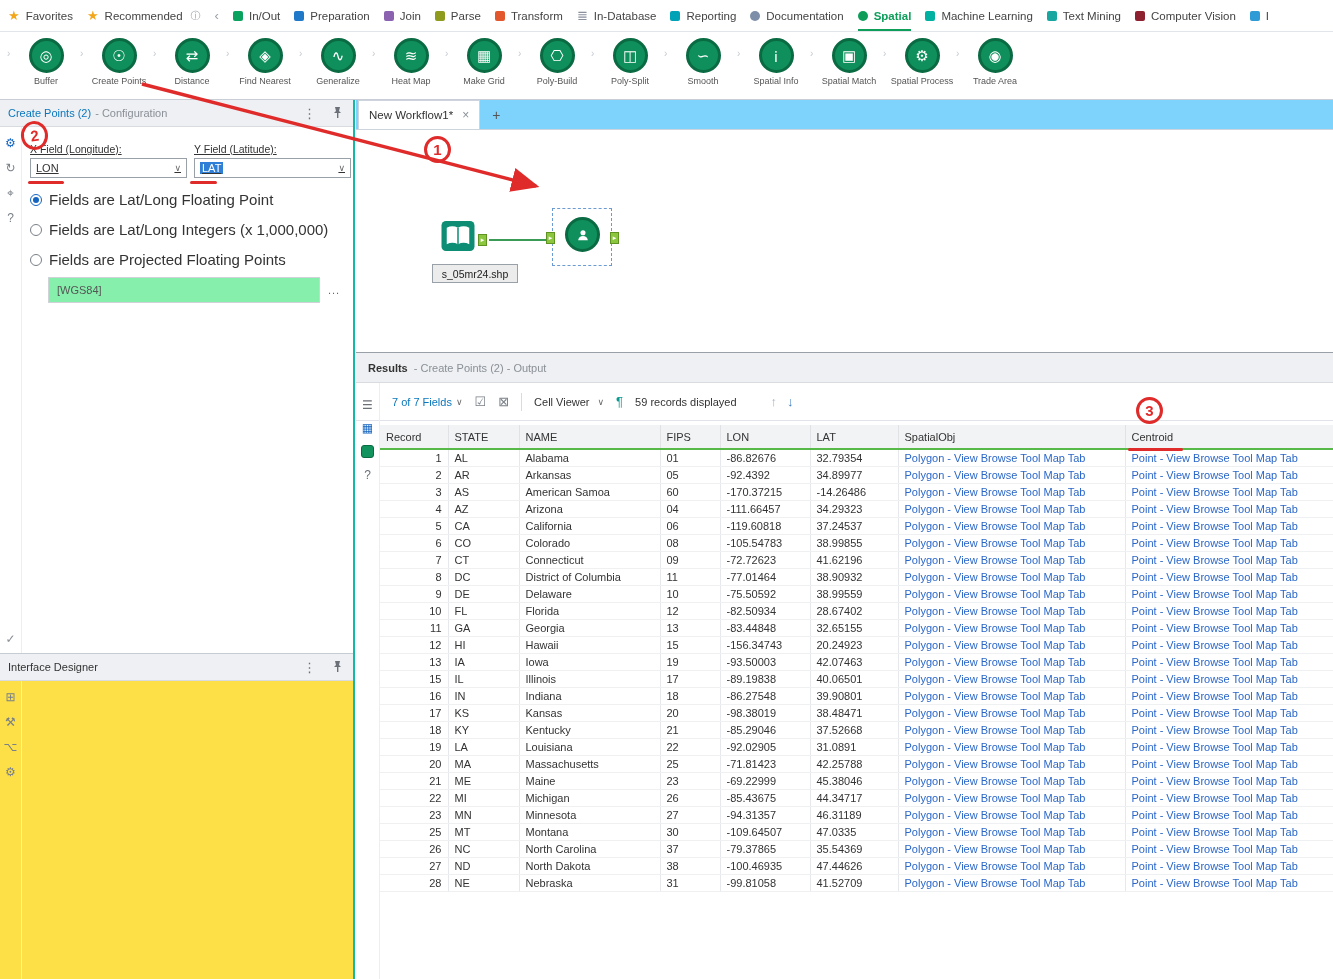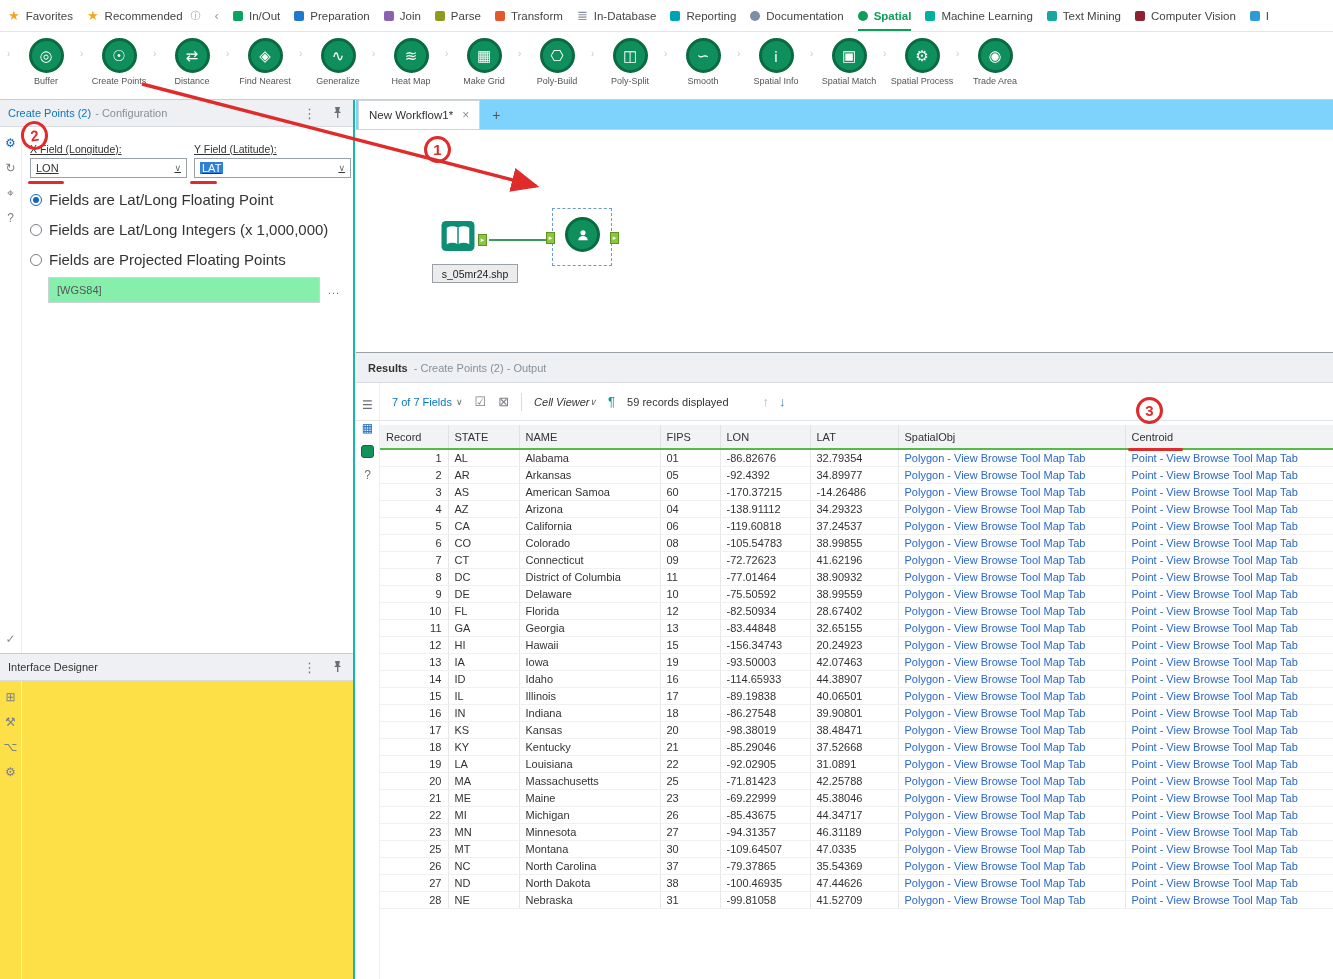--- a/index.html
+++ b/index.html
@@ -92,21 +92,21 @@
   #results { position:absolute; top:352px; left:356px; right:0; bottom:0; background:#fff; border-top:1px solid #9aa0a8; }
   .res-header { height:30px; background:#eef0f3; border-bottom:1px solid #d8dbe0;
     display:flex; align-items:center; padding:0 12px; gap:6px; }
   .res-title { font-weight:bold; color:#333; }
   .res-toolbar { height:38px; border-bottom:1px solid #e0e3e7; display:flex; align-items:center;
     padding-left:36px; gap:12px; color:#333; }
   .fields-dd { color:#0a77bd; display:flex; align-items:center; gap:4px; cursor:pointer; }
   .tbicon { color:#7a8088; font-size:13px; cursor:pointer; }
   .tbicon.teal { color:#0a9a8f; }
   .tb-sep { width:1px; height:18px; background:#d8dbe0; }
-  .cellviewer { display:flex; align-items:center; gap:0; cursor:pointer;font-style:italic; }
+  .cellviewer { display:flex; align-items:center; gap:8px; cursor:pointer; }
   .arrows { display:flex; gap:10px; margin-left:22px; font-size:13px; }
   .arrow-up { color:#9ab0c4; cursor:pointer; }
   .arrow-down { color:#3d7dc0; cursor:pointer; }
 
   #res-strip { position:absolute; left:0; top:30px; width:24px; bottom:0; border-right:1px solid #eceef1;
     display:flex; flex-direction:column; align-items:center; padding-top:16px; gap:11px; color:#6b7078; font-size:12px; }
   .green-chip { width:13px; height:13px; background:#12925c; border:1px solid #0a6b43; border-radius:3px; cursor:pointer; }
   .strip-active { color:#1565c0; }
 
   #table-wrap { position:absolute; left:24px; top:72px; right:0; bottom:0; overflow:hidden; }
@@ -458,21 +458,21 @@
               <td>-170.37215</td>
               <td>-14.26486</td>
               <td class="link">Polygon - View Browse Tool Map Tab</td>
               <td class="link">Point - View Browse Tool Map Tab</td>
             </tr>
             <tr>
               <td class="rec">4</td>
               <td>AZ</td>
               <td>Arizona</td>
               <td>04</td>
-              <td>-138.91112</td>
+              <td>-111.66457</td>
               <td>34.29323</td>
               <td class="link">Polygon - View Browse Tool Map Tab</td>
               <td class="link">Point - View Browse Tool Map Tab</td>
             </tr>
             <tr>
               <td class="rec">5</td>
               <td>CA</td>
               <td>California</td>
               <td>06</td>
               <td>-119.60818</td>
@@ -550,30 +550,20 @@
               <td class="link">Polygon - View Browse Tool Map Tab</td>
               <td class="link">Point - View Browse Tool Map Tab</td>
             </tr>
             <tr>
               <td class="rec">13</td>
               <td>IA</td>
               <td>Iowa</td>
               <td>19</td>
               <td>-93.50003</td>
               <td>42.07463</td>
-              <td class="link">Polygon - View Browse Tool Map Tab</td>
-              <td class="link">Point - View Browse Tool Map Tab</td>
-            </tr>
-            <tr>
-              <td class="rec">14</td>
-              <td>ID</td>
-              <td>Idaho</td>
-              <td>16</td>
-              <td>-114.65933</td>
-              <td>44.38907</td>
               <td class="link">Polygon - View Browse Tool Map Tab</td>
               <td class="link">Point - View Browse Tool Map Tab</td>
             </tr>
             <tr>
               <td class="rec">15</td>
               <td>IL</td>
               <td>Illinois</td>
               <td>17</td>
               <td>-89.19838</td>
               <td>40.06501</td>

